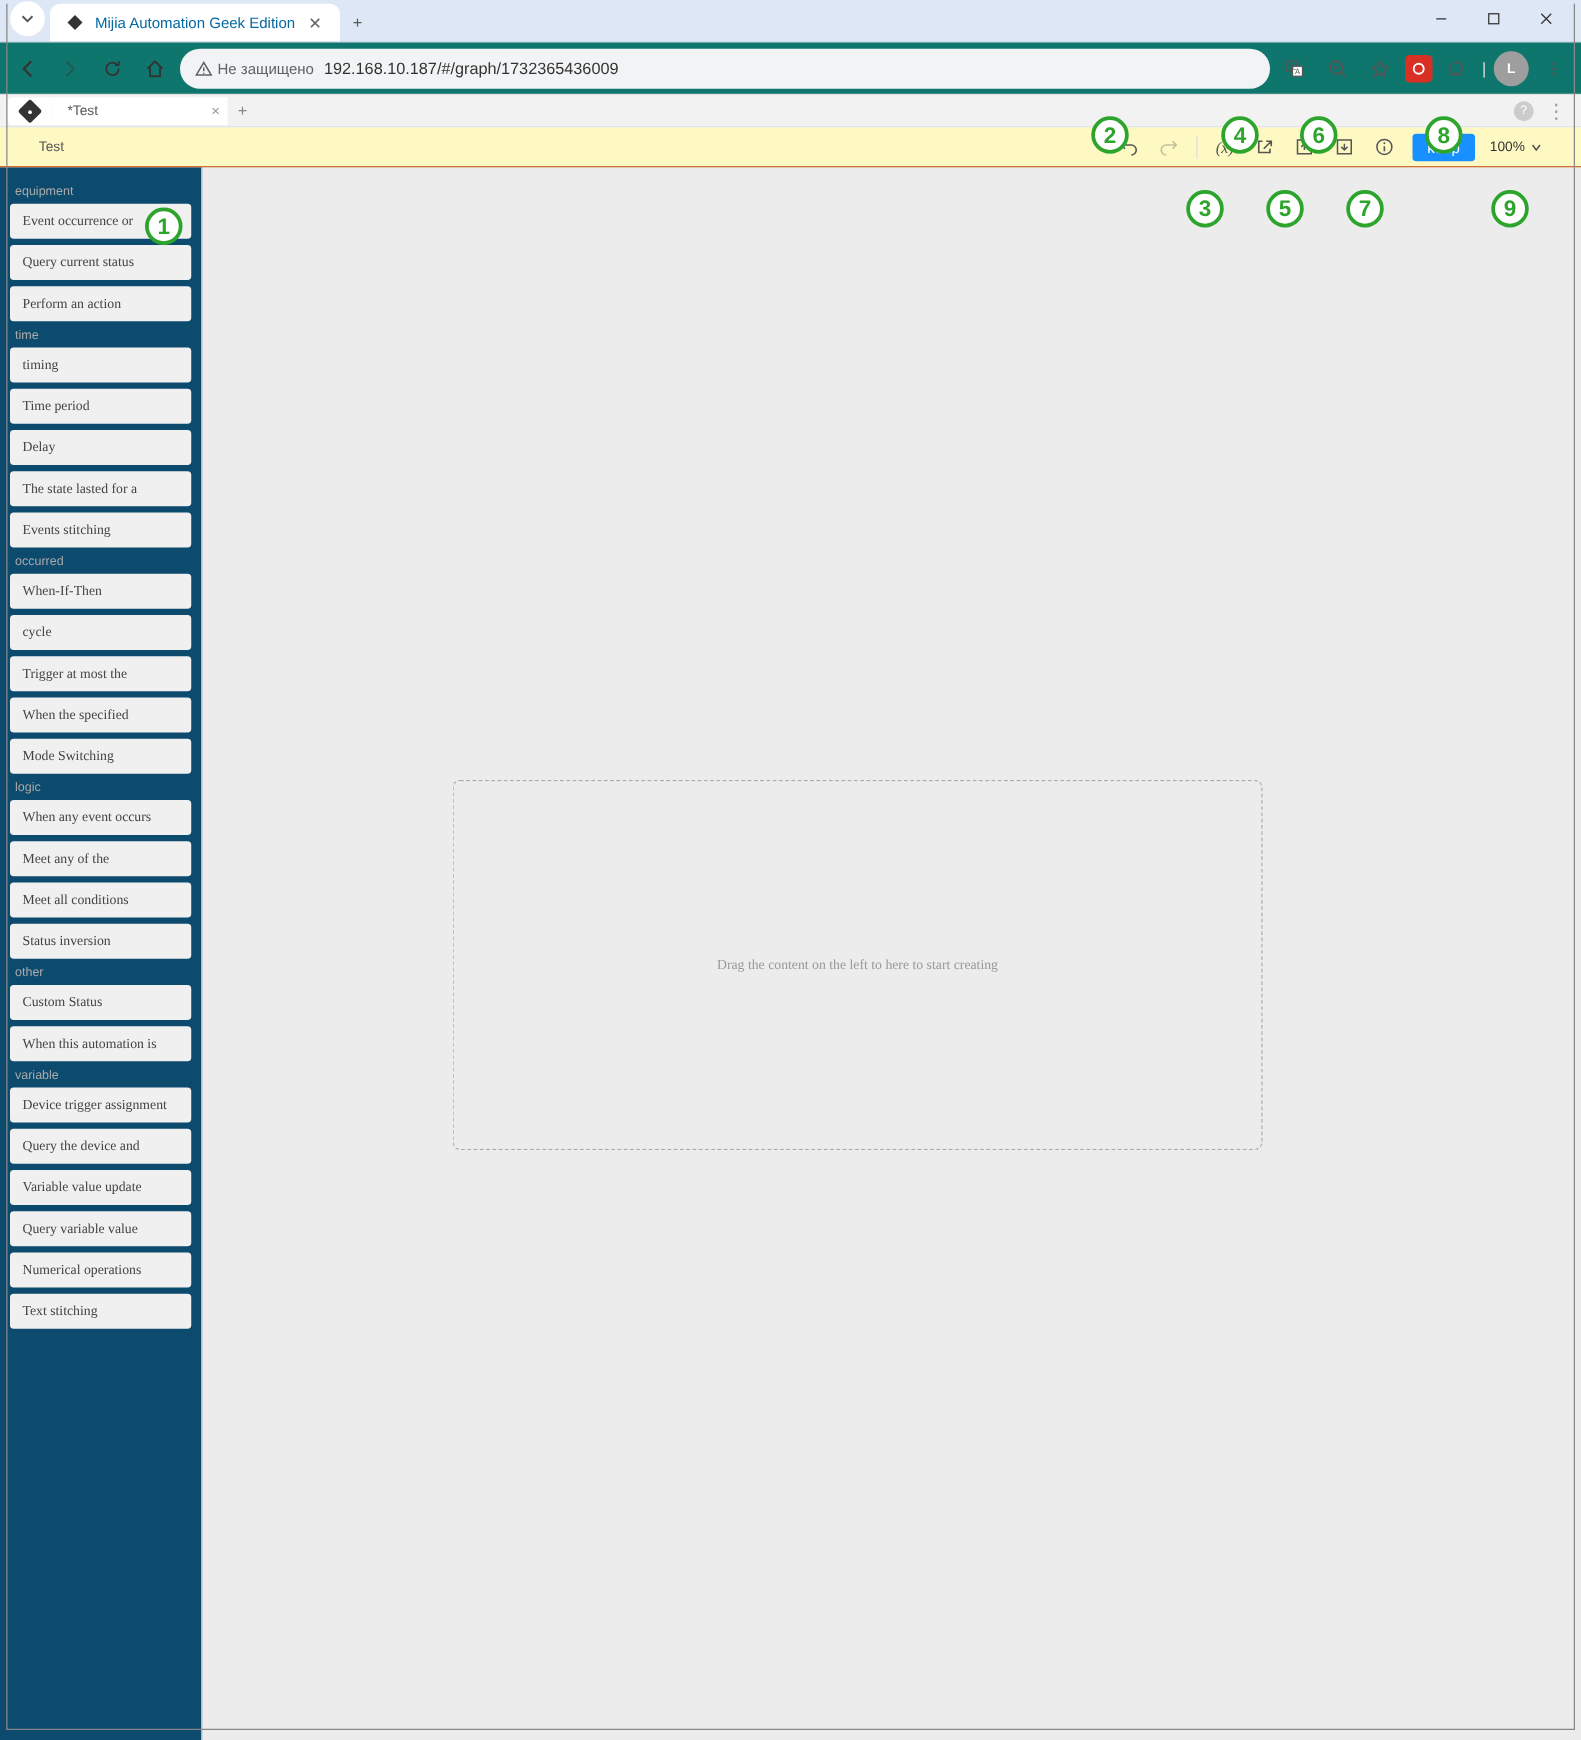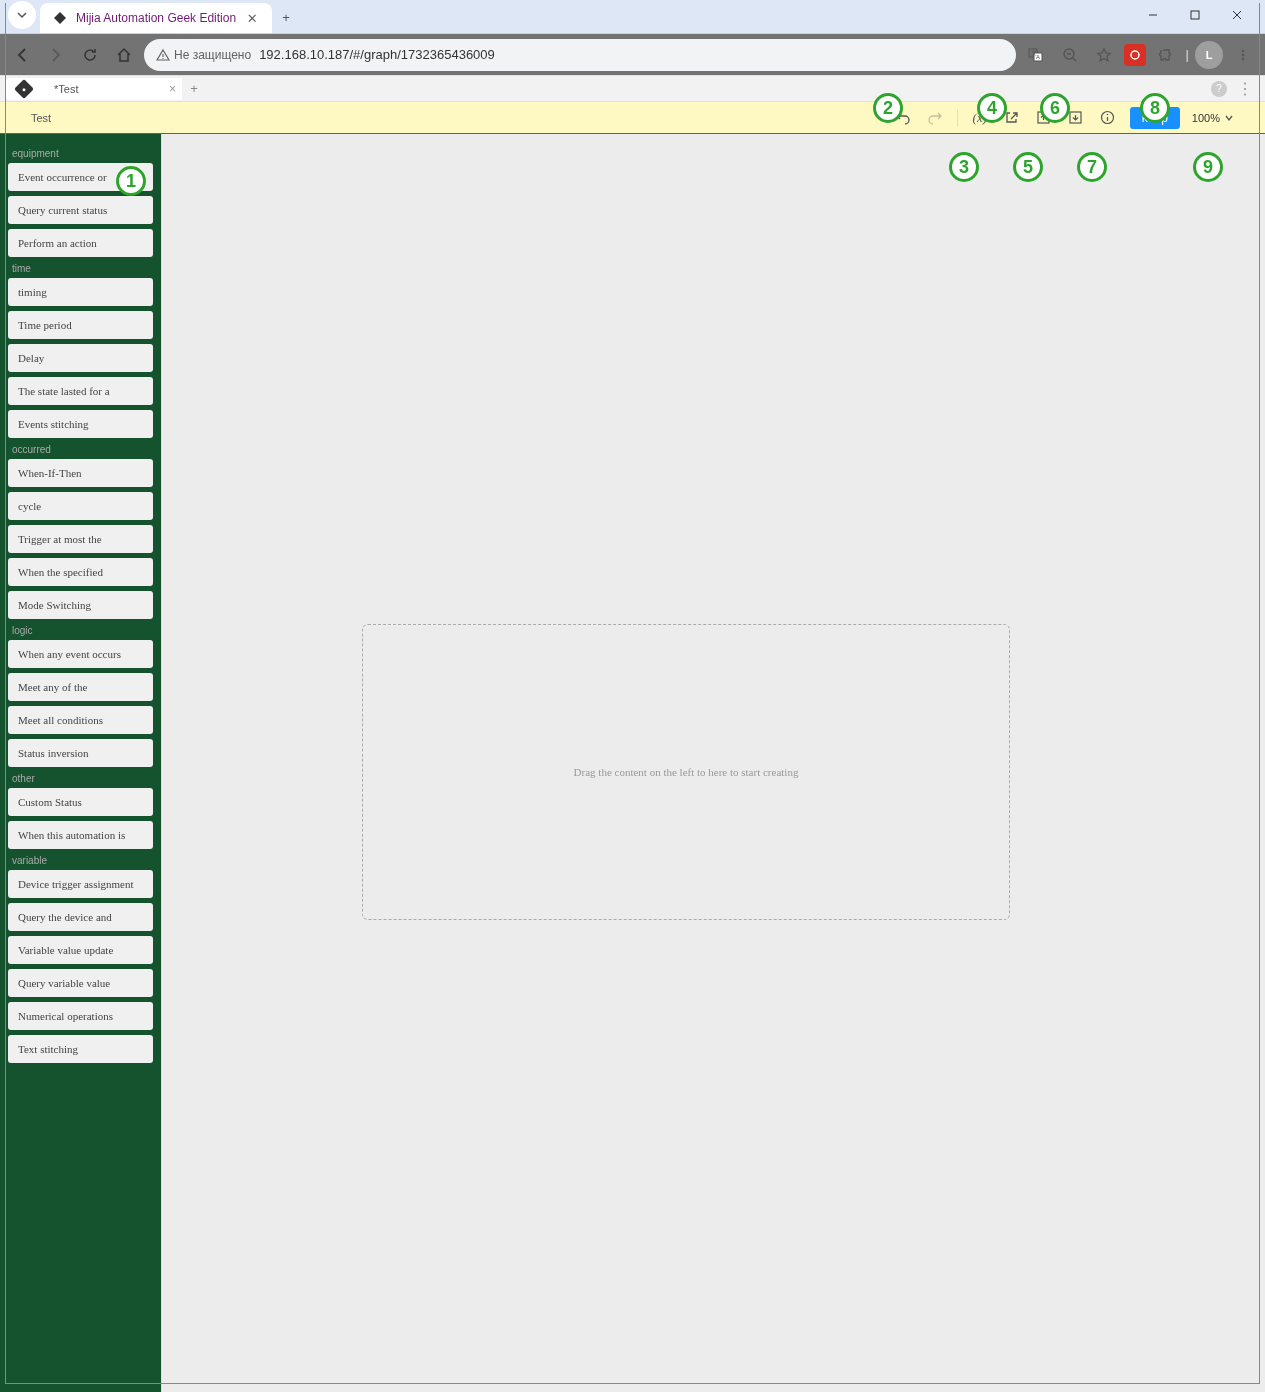--- a/index.html
+++ b/index.html
@@ -3,28 +3,28 @@
   <meta charset="utf-8">
   <style>
     * { margin: 0; padding: 0; box-sizing: border-box; }
     body { font-family: Arial, sans-serif; font-size: 13px; background: #fff; width: 1265px; height: 1392px; overflow: hidden; }
     
     
     .browser-chrome { background: #dde7f5; height: 34px; display: flex; align-items: flex-end; padding: 0 8px; border-bottom: 1px solid #c8d2e0; }
     .tab-dropdown { width: 28px; height: 28px; border-radius: 50%; background: #fff; display: flex; align-items: center; justify-content: center; margin: 0 4px 4px 0; cursor: pointer; }
     .browser-tab { background: #fff; height: 30px; border-radius: 8px 8px 0 0; display: flex; align-items: center; padding: 0 12px; min-width: 200px; gap: 8px; margin-bottom: 0; }
     .tab-favicon { width: 16px; height: 16px; display: flex; align-items: center; justify-content: center; }
-    .tab-title { flex: 1; font-size: 12px; color: #701a75; }
+    .tab-title { flex: 1; font-size: 12px; color: #0369a1; }
     .tab-close { width: 16px; height: 16px; display: flex; align-items: center; justify-content: center; cursor: pointer; color: #666; }
     .new-tab-btn { width: 28px; height: 28px; display: flex; align-items: center; justify-content: center; cursor: pointer; color: #555; margin-bottom: 2px; }
     .window-controls { margin-left: auto; display: flex; gap: 2px; margin-bottom: 4px; }
     .win-btn { width: 40px; height: 28px; display: flex; align-items: center; justify-content: center; cursor: pointer; }
     
     
-    .browser-toolbar { background: #737373; height: 42px; display: flex; align-items: center; padding: 0 8px; gap: 6px; border-bottom: 1px solid #e0e0e0; }
+    .browser-toolbar { background: #0f766e; height: 42px; display: flex; align-items: center; padding: 0 8px; gap: 6px; border-bottom: 1px solid #e0e0e0; }
     .nav-btn { width: 28px; height: 28px; display: flex; align-items: center; justify-content: center; cursor: pointer; border-radius: 50%; }
     .nav-btn.disabled { opacity: 0.4; }
     .address-bar { flex: 1; height: 32px; background: #f1f3f4; border-radius: 16px; display: flex; align-items: center; padding: 0 12px; gap: 8px; }
     .security-warn { display: flex; align-items: center; gap: 4px; font-size: 12px; color: #5f6368; }
     .url-text { font-size: 13px; color: #333; }
     .toolbar-icons { display: flex; gap: 6px; align-items: center; }
     .toolbar-icon { width: 28px; height: 28px; display: flex; align-items: center; justify-content: center; cursor: pointer; border-radius: 4px; }
     .profile-icon { width: 28px; height: 28px; border-radius: 50%; background: #9e9e9e; display: flex; align-items: center; justify-content: center; color: #fff; font-weight: bold; font-size: 11px; }
     
     
@@ -43,21 +43,21 @@
     .editor-title { font-size: 11px; color: #555; }
     .editor-actions { margin-left: auto; display: flex; align-items: center; gap: 12px; }
     .action-icon { width: 20px; height: 20px; display: flex; align-items: center; justify-content: center; cursor: pointer; color: #555; }
     .action-icon.disabled { opacity: 0.35; }
     .divider { width: 1px; height: 18px; background: #ddd; }
     .keep-btn { background: #1890ff; color: #fff; padding: 4px 12px; border-radius: 3px; font-size: 12px; cursor: pointer; border: none; }
     .zoom-level { font-size: 11px; color: #333; display: flex; align-items: center; gap: 4px; cursor: pointer; }
     
     
     .main-layout { display: flex; height: calc(100% - 134px); }
-    .sidebar { width: 162px; background: #14532d; border-right: 1px solid #e0e0e0; overflow-y: auto; padding: 8px; }
+    .sidebar { width: 162px; background: #0c4a6e; border-right: 1px solid #e0e0e0; overflow-y: auto; padding: 8px; }
     .category-label { font-size: 10px; color: #aaa; margin: 6px 4px 4px; }
     .block-item { background: #f0f0f0; border-radius: 3px; padding: 8px 10px; margin-bottom: 5px; font-size: 11px; color: #444; cursor: grab; font-family: Georgia, serif; }
     
     .canvas { flex: 1; background: #ececec; position: relative; overflow: hidden; }
     .drop-zone { position: absolute; top: 490px; left: 200px; width: 648px; height: 296px; border: 1px dashed #aaa; border-radius: 6px; display: flex; align-items: center; justify-content: center; }
     .drop-text { font-size: 11px; color: #999; font-family: Georgia, serif; }
     
     
     .badge { position: absolute; width: 30px; height: 30px; border: 3px solid #2da52d; border-radius: 50%; color: #2da52d; font-weight: bold; font-size: 18px; display: flex; align-items: center; justify-content: center; background: #fff; z-index: 100; }
     

